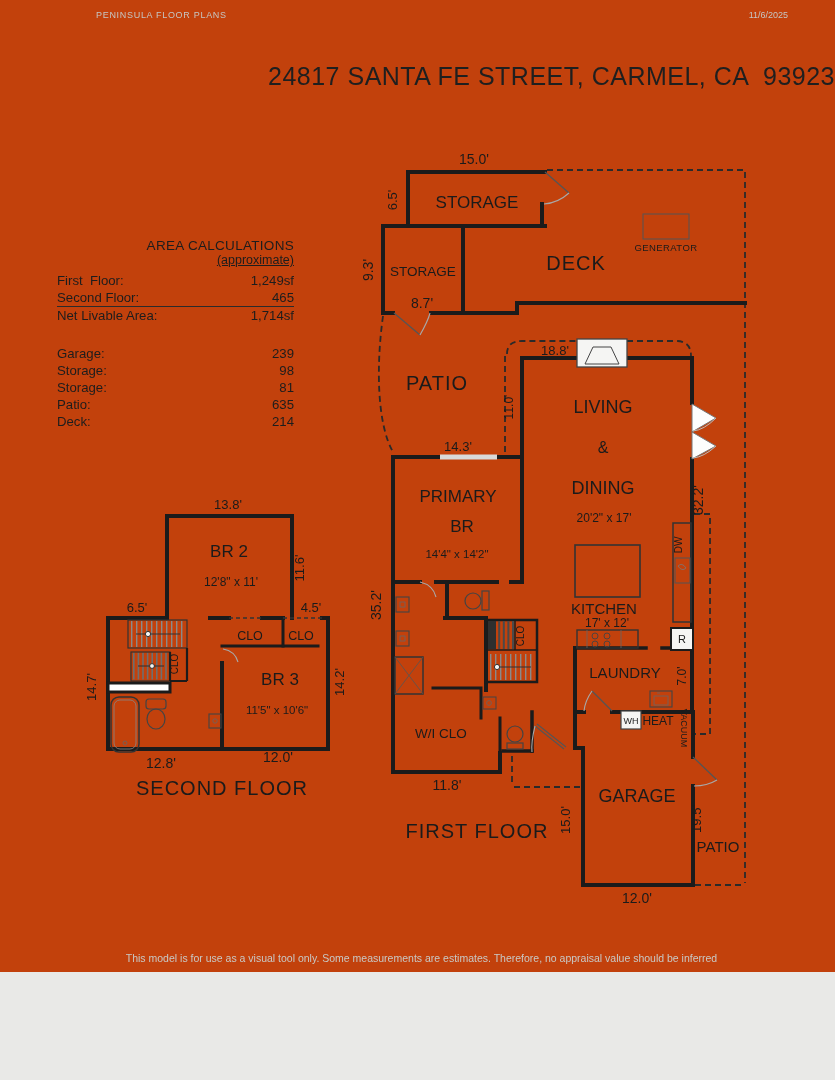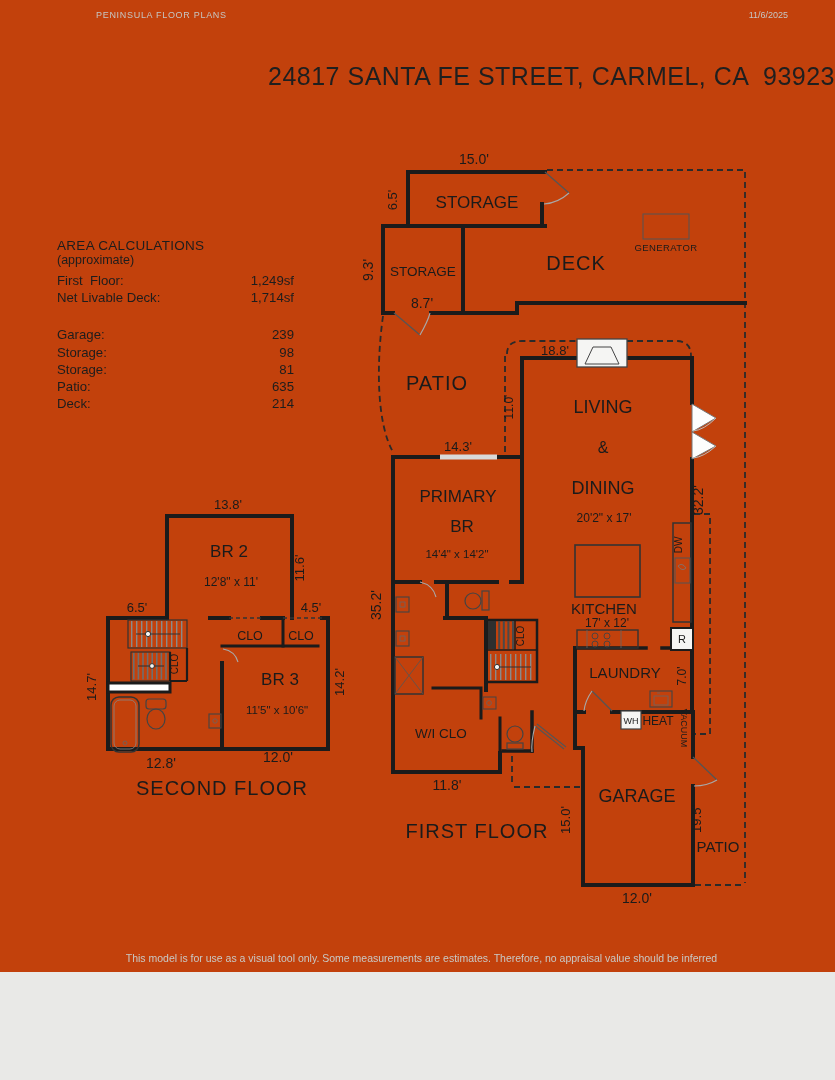--- a/index.html
+++ b/index.html
@@ -3,22 +3,22 @@
 <meta charset="utf-8">
 <style>
   html,body{margin:0;padding:0;background:#e9e9e7;}
   .page{position:relative;width:835px;height:972px;margin:0 auto;background:#c2410c;
         font-family:"Liberation Sans",sans-serif;overflow:hidden;}
   .hdr-brand{position:absolute;left:96px;top:10px;font-size:9px;letter-spacing:.7px;color:#c6c6c3;}
   .hdr-date{position:absolute;right:47px;top:10px;font-size:9px;color:#c6c6c3;}
   .title{position:absolute;top:62px;left:0;width:100%;text-align:right;margin:0;
          font-size:25px;font-weight:400;color:#1f1f1f;letter-spacing:.5px;white-space:pre;}
   .area-calc{position:absolute;left:57px;top:238px;width:237px;color:#1d1d1d;}
-  .ac-head{text-align:left;font-size:13.5px;letter-spacing:.3px;line-height:15px;}
-  .ac-sub{text-align:left;font-size:12.5px;margin-bottom:4px;line-height:15px;}
+  .ac-head{text-align:right;font-size:13.5px;letter-spacing:.3px;line-height:15px;}
+  .ac-sub{text-align:right;font-size:12.5px;margin-bottom:4px;line-height:15px;text-decoration:underline;}
   .ac-row{display:flex;justify-content:space-between;font-size:13.2px;line-height:17.2px;white-space:pre;gap:24px;}
   .ac-underline{border-bottom:1.6px solid #2b2b2b;}
   .ac-gap{height:20px;}
   .footer{position:absolute;bottom:8px;left:4px;width:100%;text-align:center;font-size:10.5px;color:#c9c9c6;}
   .plan-svg{position:absolute;left:0;top:0;}
   .plan-svg text{fill:#1b1b1b;}
   .rm{font-size:17px;} .rm-lg{font-size:20px;letter-spacing:1px;} .rm-md{font-size:15px;}
   .rm-sm{font-size:13.5px;} .sz{font-size:12px;} .sz-sm{font-size:11.5px;}
   .dim{font-size:13px;} .dim-lg{font-size:14px;} .tiny{font-size:9.5px;letter-spacing:.4px;}
   .lbl9{font-size:9px;} .lbl11{font-size:11px;} .clo{font-size:12.5px;} .clov{font-size:10px;}
@@ -33,22 +33,26 @@
   <div class="hdr-date">11/6/2025</div>
   <h1 class="title">24817 SANTA FE STREET, CARMEL, CA  93923</h1>
 
   <div class="area-calc">
     <div class="ac-head">AREA CALCULATIONS</div>
     <div class="ac-sub">(approximate)</div>
     <div class="ac-row">
       <span>First  Floor:</span>
       <span>1,249sf</span>
     </div>
-    <div class="ac-row">
-      <span>Net Livable Deck:</span>
+    <div class="ac-row ac-underline">
+      <span>Second Floor:</span>
+      <span>465</span>
+    </div>
+    <div class="ac-row">
+      <span>Net Livable Area:</span>
       <span>1,714sf</span>
     </div>
     <div class="ac-gap"></div>
     <div class="ac-row">
       <span>Garage:</span>
       <span>239</span>
     </div>
     <div class="ac-row">
       <span>Storage:</span>
       <span>98</span>

